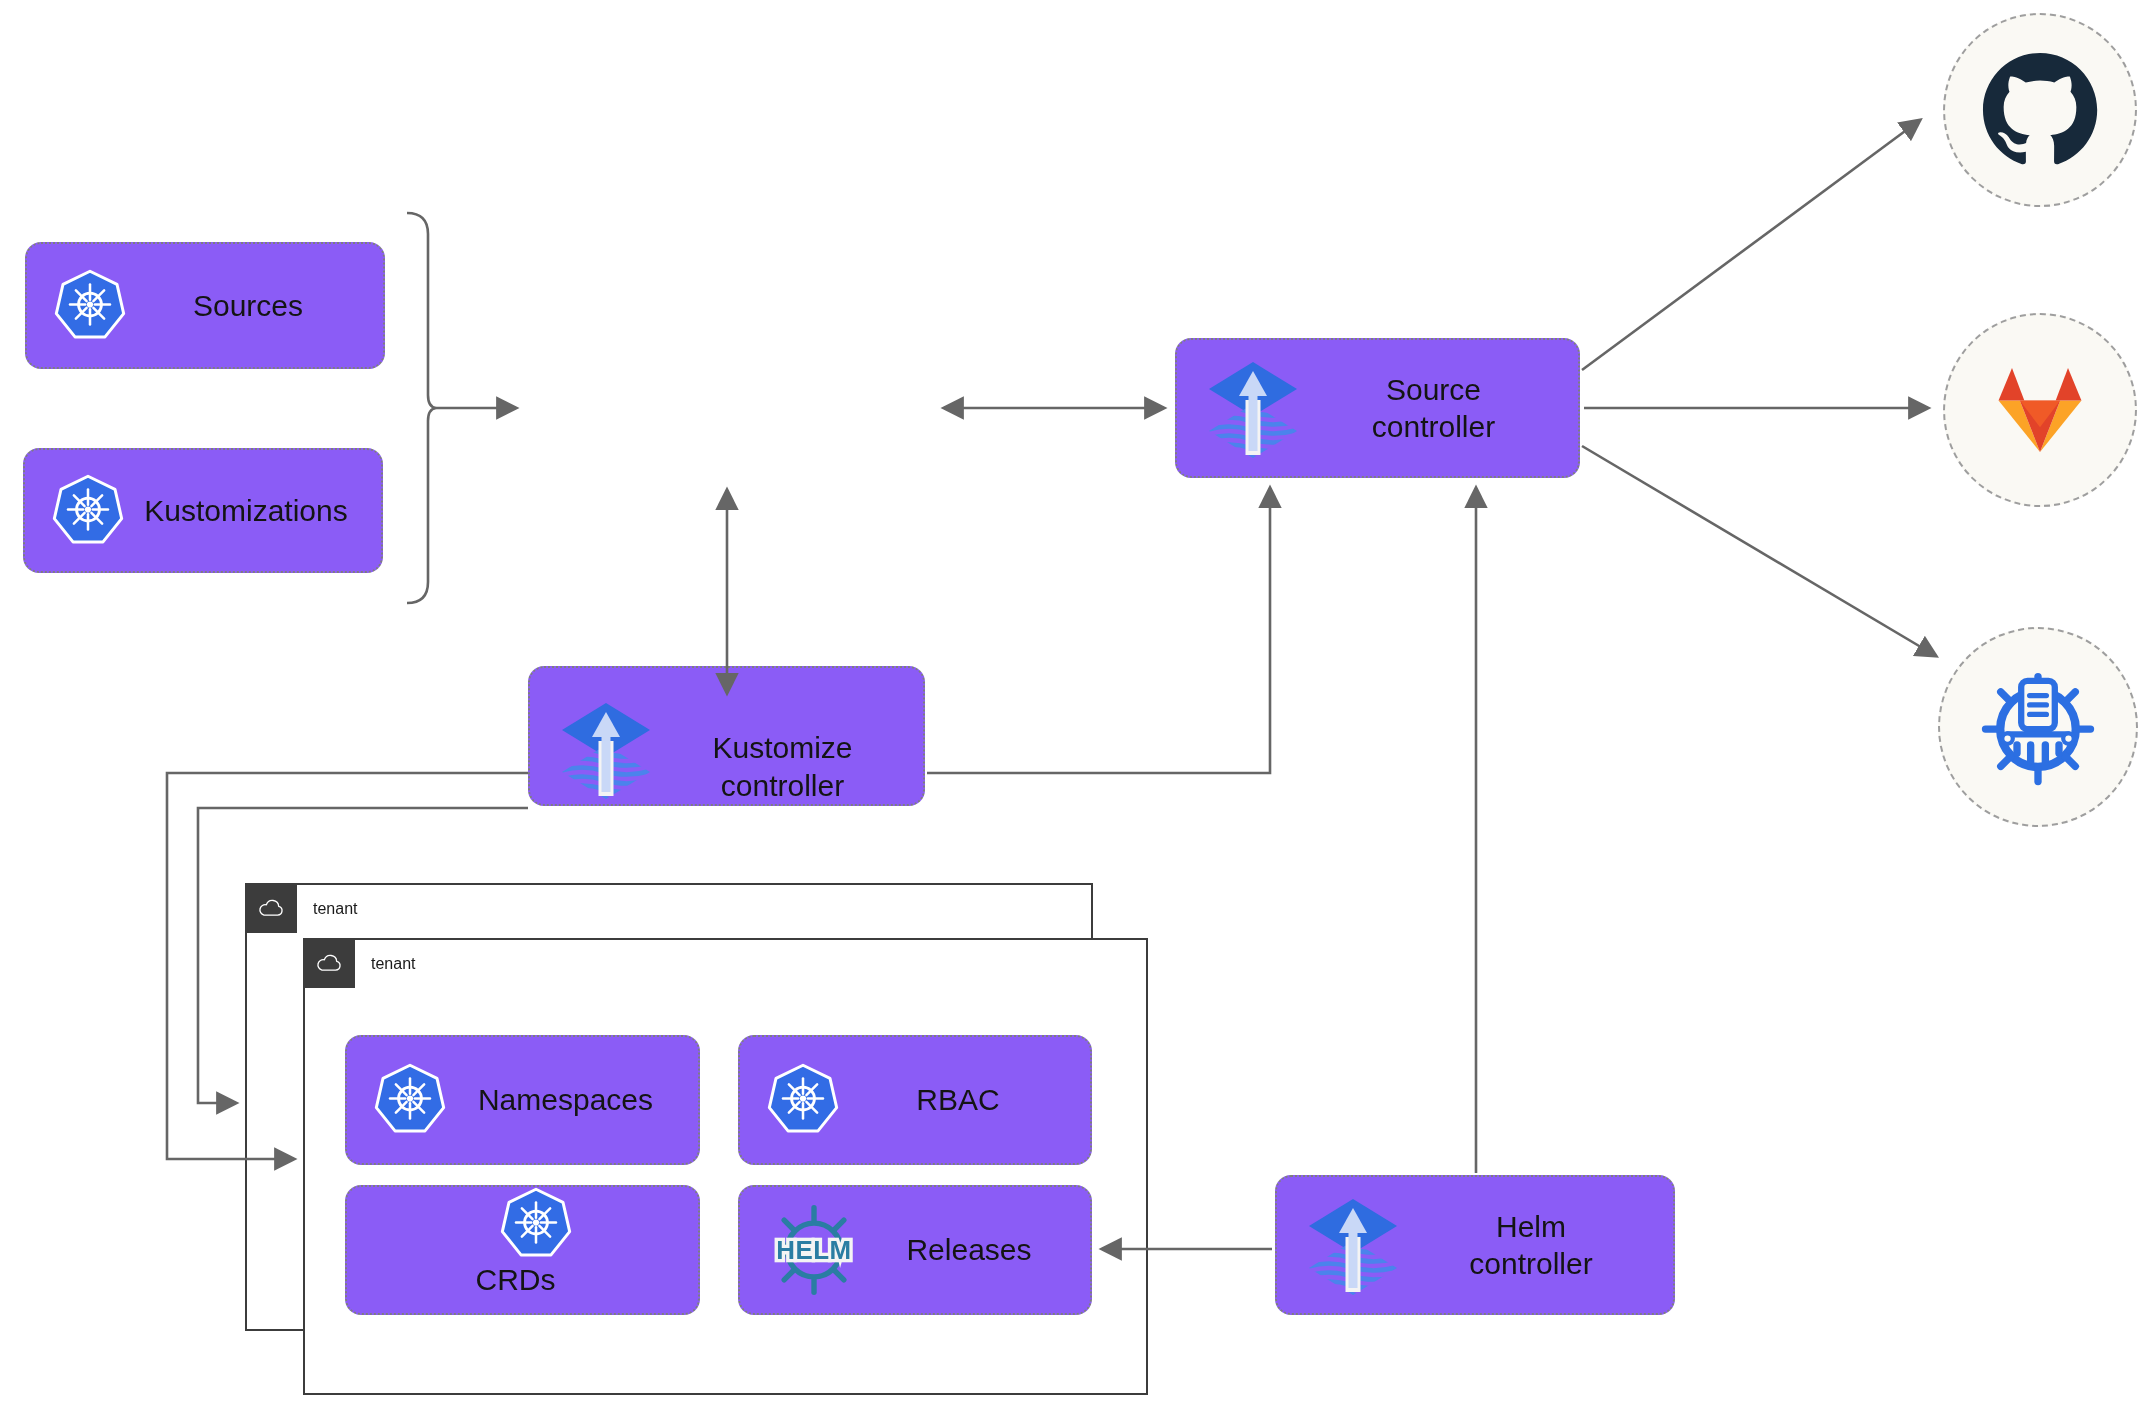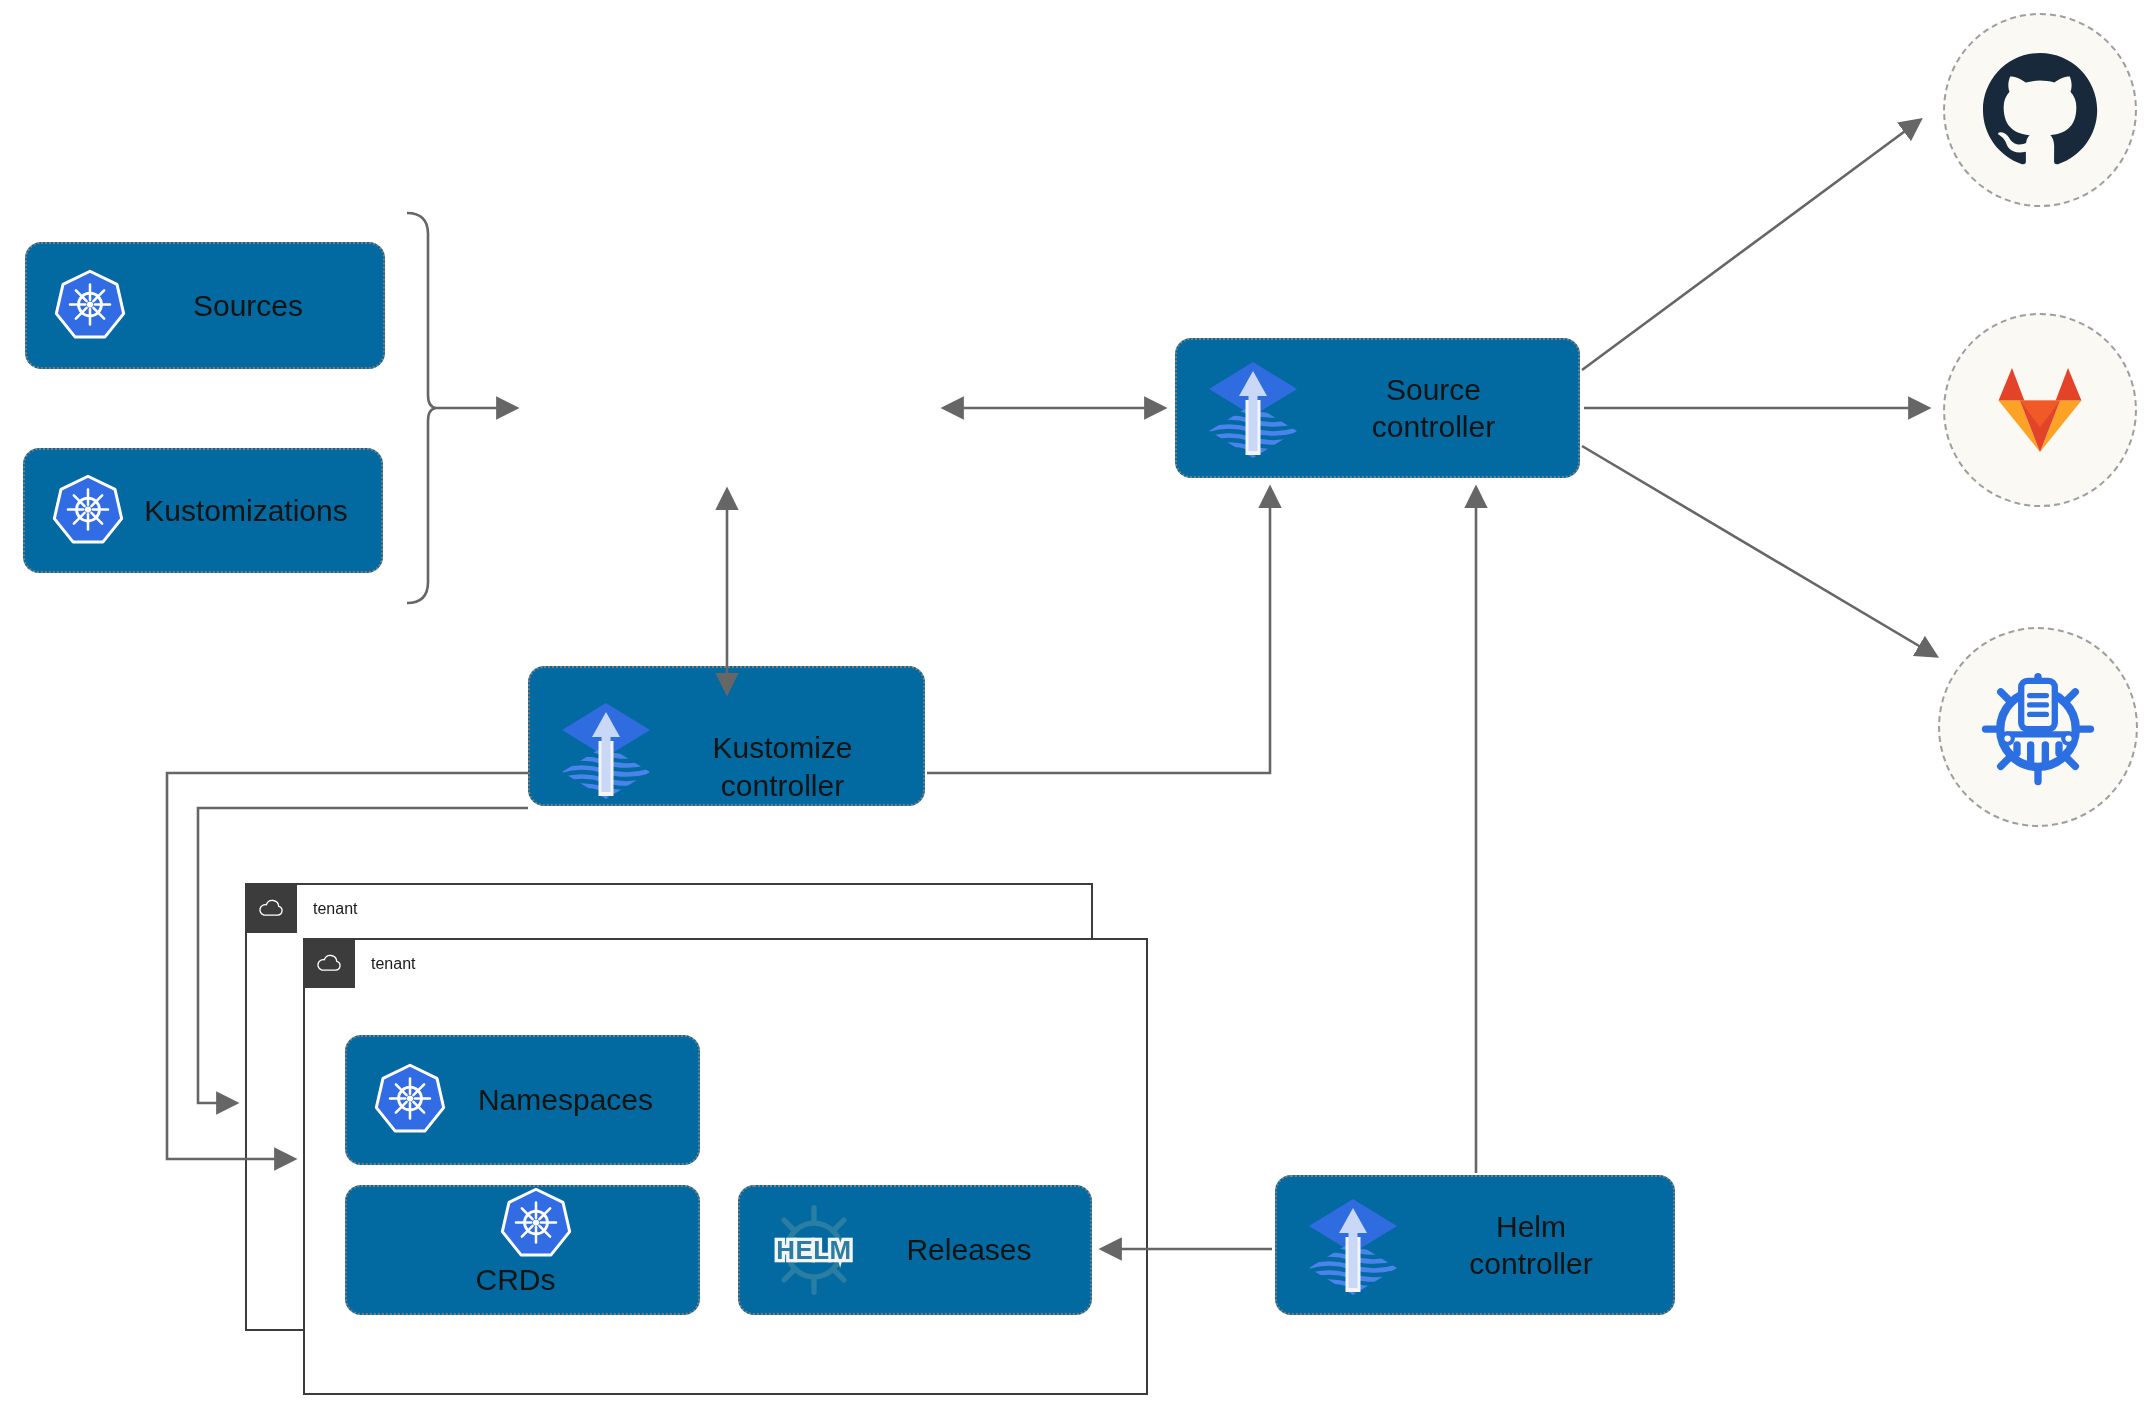--- a/index.html
+++ b/index.html
@@ -1,18 +1,18 @@
 <!DOCTYPE html>
 <html><head>
 <meta charset="utf-8">
 <style>
   html,body{margin:0;padding:0;background:#ffffff;}
   .canvas{position:relative;width:2144px;height:1407px;background:#ffffff;overflow:hidden;
           font-family:"Liberation Sans","DejaVu Sans",sans-serif;color:#141414;}
-  .node{position:absolute;background:#0369a1;border:2px dotted #7e7e7e;border-radius:16px;
+  .node{position:absolute;background:#8b5cf6;border:2px dotted #7e7e7e;border-radius:16px;
         display:flex;align-items:center;box-sizing:border-box;}
   .node .nicon{flex:0 0 auto;margin-left:26px;display:flex;align-items:center;}
   .node .nlabel{flex:1;text-align:center;font-size:30px;line-height:1.25;padding-right:14px;}
   .tenant{position:absolute;background:#ffffff;border:2.5px solid #3c3c3c;box-sizing:border-box;}
   .tenant-tab{position:absolute;top:-2.5px;left:-2.5px;width:52px;height:50px;background:#3c3c3c;
               display:flex;align-items:center;justify-content:center;}
   .tenant-name{position:absolute;top:0;left:66px;height:48px;display:flex;align-items:center;
                font-size:16px;color:#1a1a1a;}
   .remote{position:absolute;border:2.5px dashed #9e9e9e;border-radius:50%;background:#faf9f4;
           display:flex;align-items:center;justify-content:center;box-sizing:border-box;}
@@ -198,20 +198,28 @@
 
   <div class="node" style="left:345px;top:1035px;width:355px;height:130px;">
     <span class="nicon">
       <svg width="74" height="74">
           <use href="#sym-k8s"></use>
         </svg>
       </span>
     <span class="nlabel">Namespaces</span>
   </div>
 
+  <div class="node" style="left:738px;top:1035px;width:354px;height:130px;">
+    <span class="nicon">
+      <svg width="74" height="74">
+          <use href="#sym-k8s"></use>
+        </svg>
+      </span>
+    <span class="nlabel">RBAC</span>
+  </div>
 
   <div class="node" style="left:345px;top:1185px;width:355px;height:130px;flex-direction:column;">
     <span class="nicon">
       <svg width="74" height="74">
           <use href="#sym-k8s"></use>
         </svg>
       </span>
     <span class="nlabel">CRDs</span>
   </div>
 

